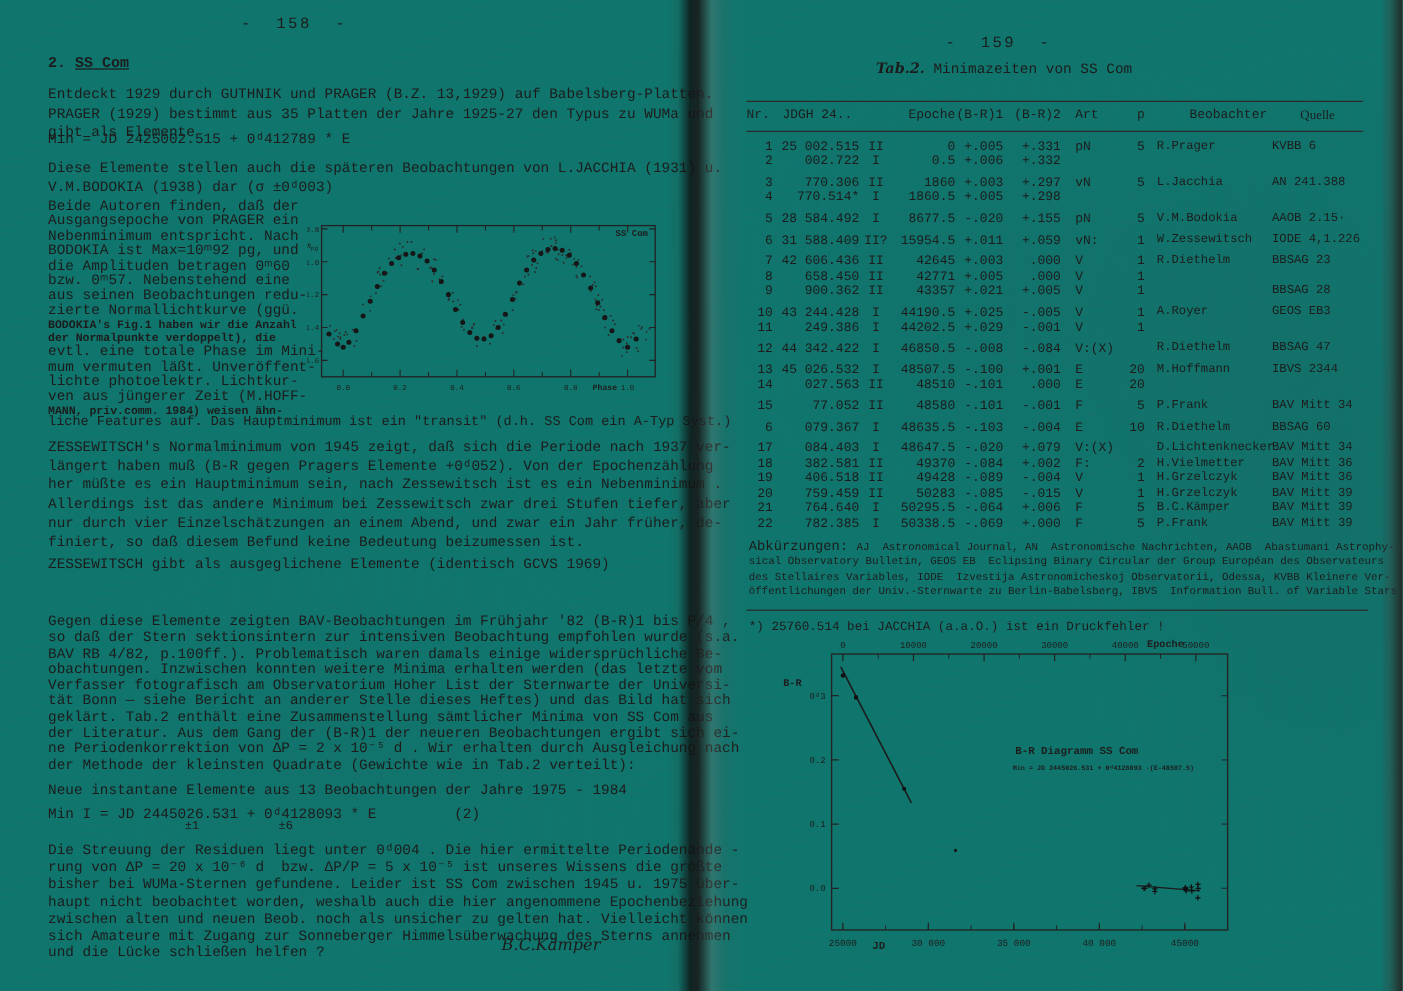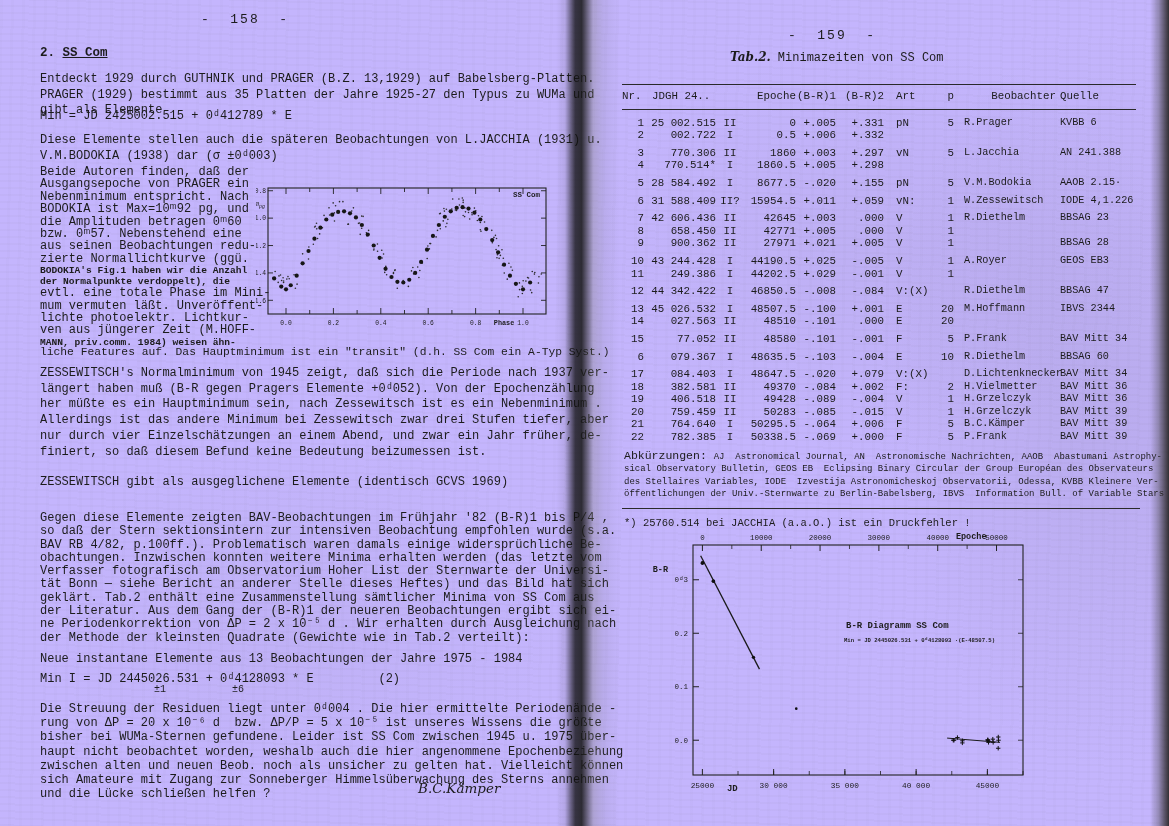--- a/index.html
+++ b/index.html
@@ -1,16 +1,16 @@
 <!DOCTYPE html>
 <html><head>
 <meta charset="utf-8">
 <style>
   html,body{margin:0;padding:0;background:#888;}
-  #scan{position:relative;width:1169px;height:826px;background:#c4b5fd;overflow:hidden;
+  #scan{position:relative;width:1169px;height:826px;background:#0f766e;overflow:hidden;
         font-family:"Liberation Mono","DejaVu Sans Mono",monospace;color:#1c1c1c;}
   #scan .tex{position:absolute;white-space:pre;margin:0;}
   .paper-noise{position:absolute;inset:0;pointer-events:none;
     background-image:
       repeating-linear-gradient(2deg, rgba(90,85,75,0.03) 0 2px, transparent 2px 7px),
       repeating-linear-gradient(91deg, rgba(80,80,80,0.02) 0 3px, transparent 3px 11px),
       radial-gradient(420px 300px at 880px 250px, rgba(60,60,60,0.05), transparent 70%),
       radial-gradient(380px 260px at 300px 620px, rgba(60,60,60,0.04), transparent 70%),
       radial-gradient(300px 500px at 1100px 400px, rgba(50,50,50,0.08), transparent 75%);}
   .gutter{position:absolute;left:556px;top:0;width:64px;height:826px;pointer-events:none;
@@ -341,21 +341,21 @@
         <circle cx="267.0110826939472" cy="107.34782608695656" r="2.1" fill="#161616"></circle>
         <circle cx="274.1210571184996" cy="100.50000000000018" r="2.1" fill="#161616"></circle>
       </svg>
     <div class="tex fullline" style="left:40px;top:346px;">liche Features auf. Das Hauptminimum ist ein "transit" (d.h. SS Com ein A-Typ Syst.)</div>
     <div class="tex body-text" style="left:40px;top:366px;">ZESSEWITSCH's Normalminimum von 1945 zeigt, daß sich die Periode nach 1937 ver-
 längert haben muß (B-R gegen Pragers Elemente +0ᵈ052). Von der Epochenzählung
 her müßte es ein Hauptminimum sein, nach Zessewitsch ist es ein Nebenminimum .
 Allerdings ist das andere Minimum bei Zessewitsch zwar drei Stufen tiefer, aber
 nur durch vier Einzelschätzungen an einem Abend, und zwar ein Jahr früher, de-
 finiert, so daß diesem Befund keine Bedeutung beizumessen ist.</div>
-    <div class="tex body-text" style="left:40px;top:463px;margin-top:12px;">ZESSEWITSCH gibt als ausgeglichene Elemente (identisch GCVS 1969)</div>
+    <div class="tex body-text" style="left:40px;top:463px;">ZESSEWITSCH gibt als ausgeglichene Elemente (identisch GCVS 1969)</div>
     <div class="tex body-text" style="left:40px;top:512px;line-height:13.3px;">Gegen diese Elemente zeigten BAV-Beobachtungen im Frühjahr '82 (B-R)1 bis P/4 ,
 so daß der Stern sektionsintern zur intensiven Beobachtung empfohlen wurde (s.a.
 BAV RB 4/82, p.100ff.). Problematisch waren damals einige widersprüchliche Be-
 obachtungen. Inzwischen konnten weitere Minima erhalten werden (das letzte vom
 Verfasser fotografisch am Observatorium Hoher List der Sternwarte der Universi-
 tät Bonn — siehe Bericht an anderer Stelle dieses Heftes) und das Bild hat sich
 geklärt. Tab.2 enthält eine Zusammenstellung sämtlicher Minima von SS Com aus
 der Literatur. Aus dem Gang der (B-R)1 der neueren Beobachtungen ergibt sich ei-
 ne Periodenkorrektion von ΔP = 2 x 10⁻⁵ d . Wir erhalten durch Ausgleichung nach
 der Methode der kleinsten Quadrate (Gewichte wie in Tab.2 verteilt):</div>
@@ -380,21 +380,21 @@
       <div class="thead">
           <div class="c-nr" style="text-align: left;">Nr.</div>
           <div class="c-jd" style="text-align: left; padding-left: 6px;">JDGH 24..</div>
           <div class="c-typ"></div>
           <div class="c-ep">Epoche</div>
           <div class="c-br1">(B-R)1</div>
           <div class="c-br2">(B-R)2</div>
           <div class="c-art" style="text-align: left;">Art</div>
           <div class="c-p">p</div>
           <div class="c-beo" style="text-align: right;">Beobachter</div>
-          <div class="c-que" style="text-align: left;">Quelle</div>
+          <div class="c-que" style="text-align: center; font-family: Liberation Serif, serif;">Quelle</div>
         </div>
       <div class="hrule"></div>
       <div class="tbody">
           <div class="trow">
             <div class="c-nr">1</div>
             <div class="c-jd">25 002.515</div>
             <div class="c-typ">II</div>
             <div class="c-ep">0</div>
             <div class="c-br1">+.005</div>
             <div class="c-br2">+.331</div>
@@ -484,21 +484,21 @@
             <div class="c-br2">.000</div>
             <div class="c-art">V</div>
             <div class="c-p">1</div>
             <div class="c-beo"></div>
             <div class="c-que"></div>
           </div>
           <div class="trow">
             <div class="c-nr">9</div>
             <div class="c-jd">900.362</div>
             <div class="c-typ">II</div>
-            <div class="c-ep">27971</div>
+            <div class="c-ep">43357</div>
             <div class="c-br1">+.021</div>
             <div class="c-br2">+.005</div>
             <div class="c-art">V</div>
             <div class="c-p">1</div>
             <div class="c-beo"></div>
             <div class="c-que">BBSAG 28</div>
           </div>
           <div class="trow gap">
             <div class="c-nr">10</div>
             <div class="c-jd">43 244.428</div>

